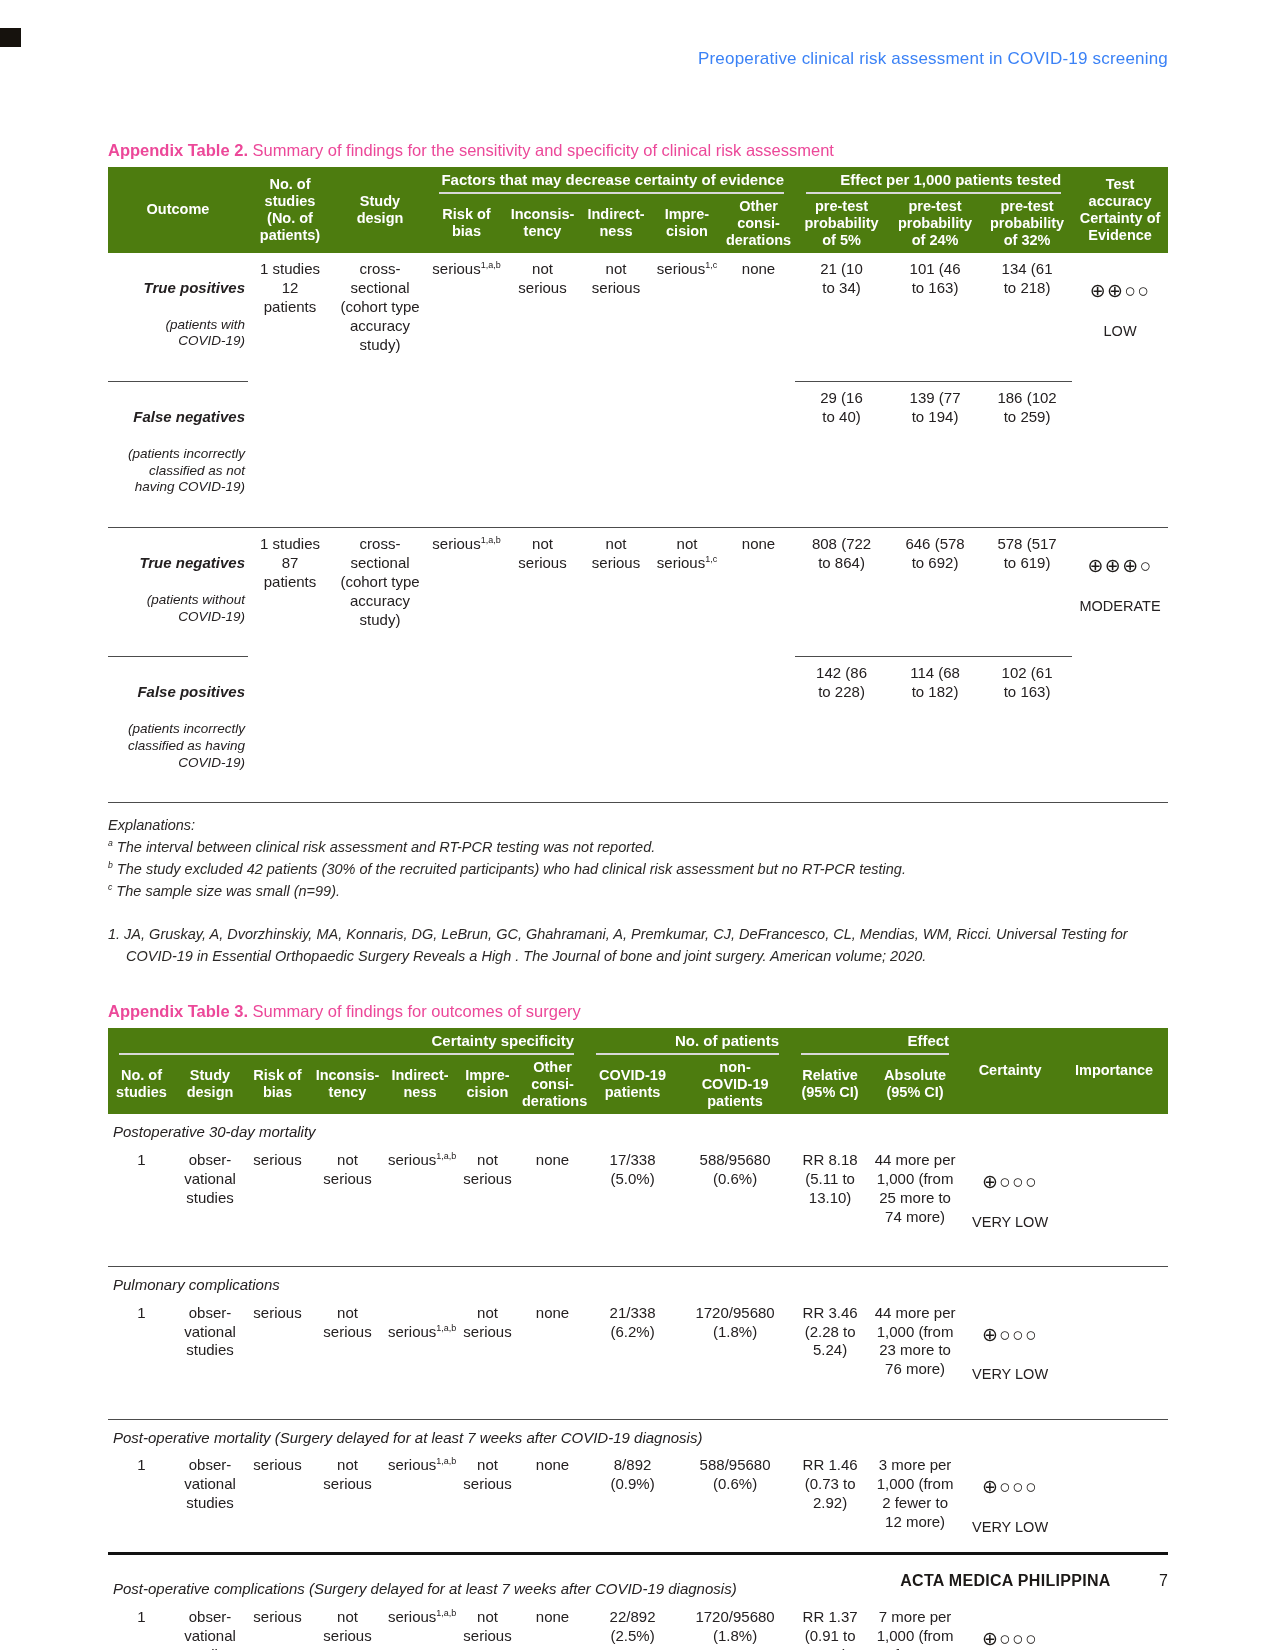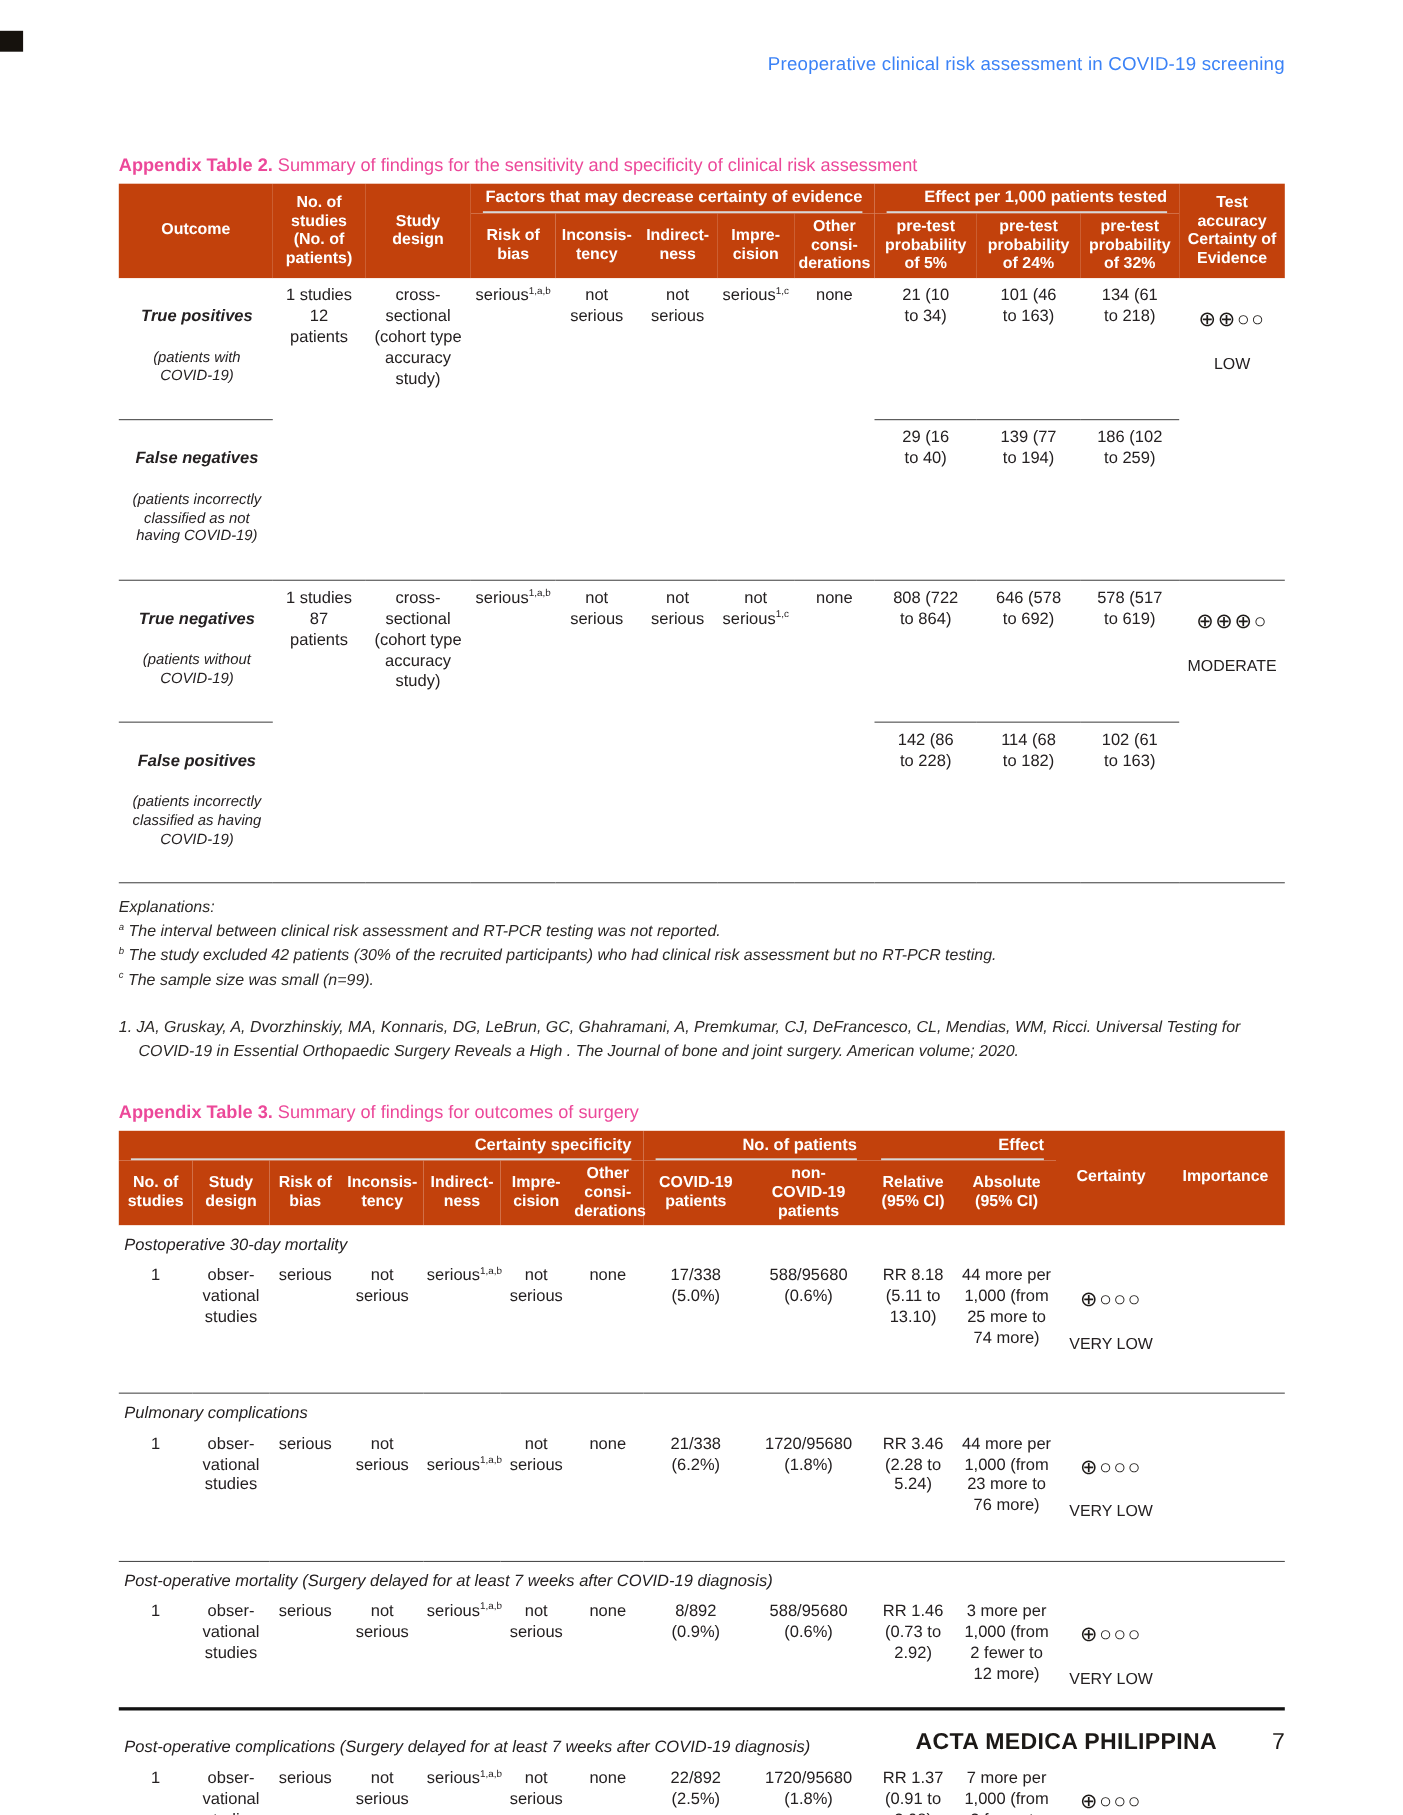--- a/index.html
+++ b/index.html
@@ -11,49 +11,49 @@
   .content{padding:0 107px 0 108px;}
   .crop-mark{position:absolute;left:0;top:28px;width:21px;height:19px;background:#16120d;}
   .running-head{padding-top:49px;text-align:right;font-size:17px;color:#3b82f6;letter-spacing:.2px;}
   .caption{font-size:16.5px;color:#ec4899;}
   .caption.c2{margin-top:72px;margin-bottom:7px;}
   .caption.c3{margin-top:34px;margin-bottom:7px;}
   .cap-label{font-weight:bold;}
 
   table.t{border-collapse:collapse;table-layout:fixed;width:1060px;}
   .t th{
-    background:#c2410c;color:#fff;font-weight:bold;font-size:14.5px;line-height:1.18;
+    background:#4d7c0f;color:#fff;font-weight:bold;font-size:14.5px;line-height:1.18;
     padding:4px 2px;vertical-align:middle;white-space:pre-line;text-align:center;
   }
   .t th.group{vertical-align:bottom;padding-bottom:0;font-size:15px;text-align:right;}
   .groupline{border-bottom:2px solid #d8d8d8;padding-bottom:3px;margin:0 9px;}
   .t td{
     font-size:15px;line-height:1.26;vertical-align:top;
     padding:7px 3px 12px;white-space:pre-line;background:#fff;
   }
   .t td.c{text-align:center;}
-  td.outcome{text-align:center;padding-left:5px;}
+  td.outcome{text-align:right;padding-left:5px;}
   .otitle{font-weight:bold;font-style:italic;line-height:1.25;}
   .osub{font-style:italic;font-size:13.5px;line-height:1.25;}
   .uline{border-bottom:1.2px solid #4c4c4c;}
   tr.sep td{padding:0;height:0;line-height:0;font-size:0;border-top:1.6px solid #4c4c4c;}
   .cert{text-align:center;}
   .sym{font-size:19px;letter-spacing:1.5px;white-space:nowrap;color:#1c1917;}
   .certlbl{font-size:14.5px;margin-top:0;}
   tr.stitle td{font-weight:normal;font-style:italic;text-align:left;padding:9px 0 2px 5px;}
   tr.drow td{padding-bottom:16px;}
   sup{font-size:60%;vertical-align:super;line-height:0;}
 
   .notes{font-style:italic;font-size:14.5px;line-height:1.5;color:#2b2826;margin-top:12px;}
   .note{padding-left:12px;text-indent:-12px;}
   .note.ref{padding-left:18px;text-indent:-18px;}
   .note-gap{height:22px;}
 
   .footer-rule{position:absolute;left:108px;right:107px;top:1552px;border-top:3px solid #121212;}
-  .footer{position:absolute;top:1572px;right:107px;font-size:21px;color:#1c1917;}
+  .footer{position:absolute;top:1572px;right:107px;font-size:16px;color:#1c1917;}
   .journal{font-weight:bold;letter-spacing:.3px;}
   .pagenum{margin-left:44px;}
 </style>
 </head>
 <body>
 
 <div class="crop-mark"></div>
 
 <div class="content">
 

